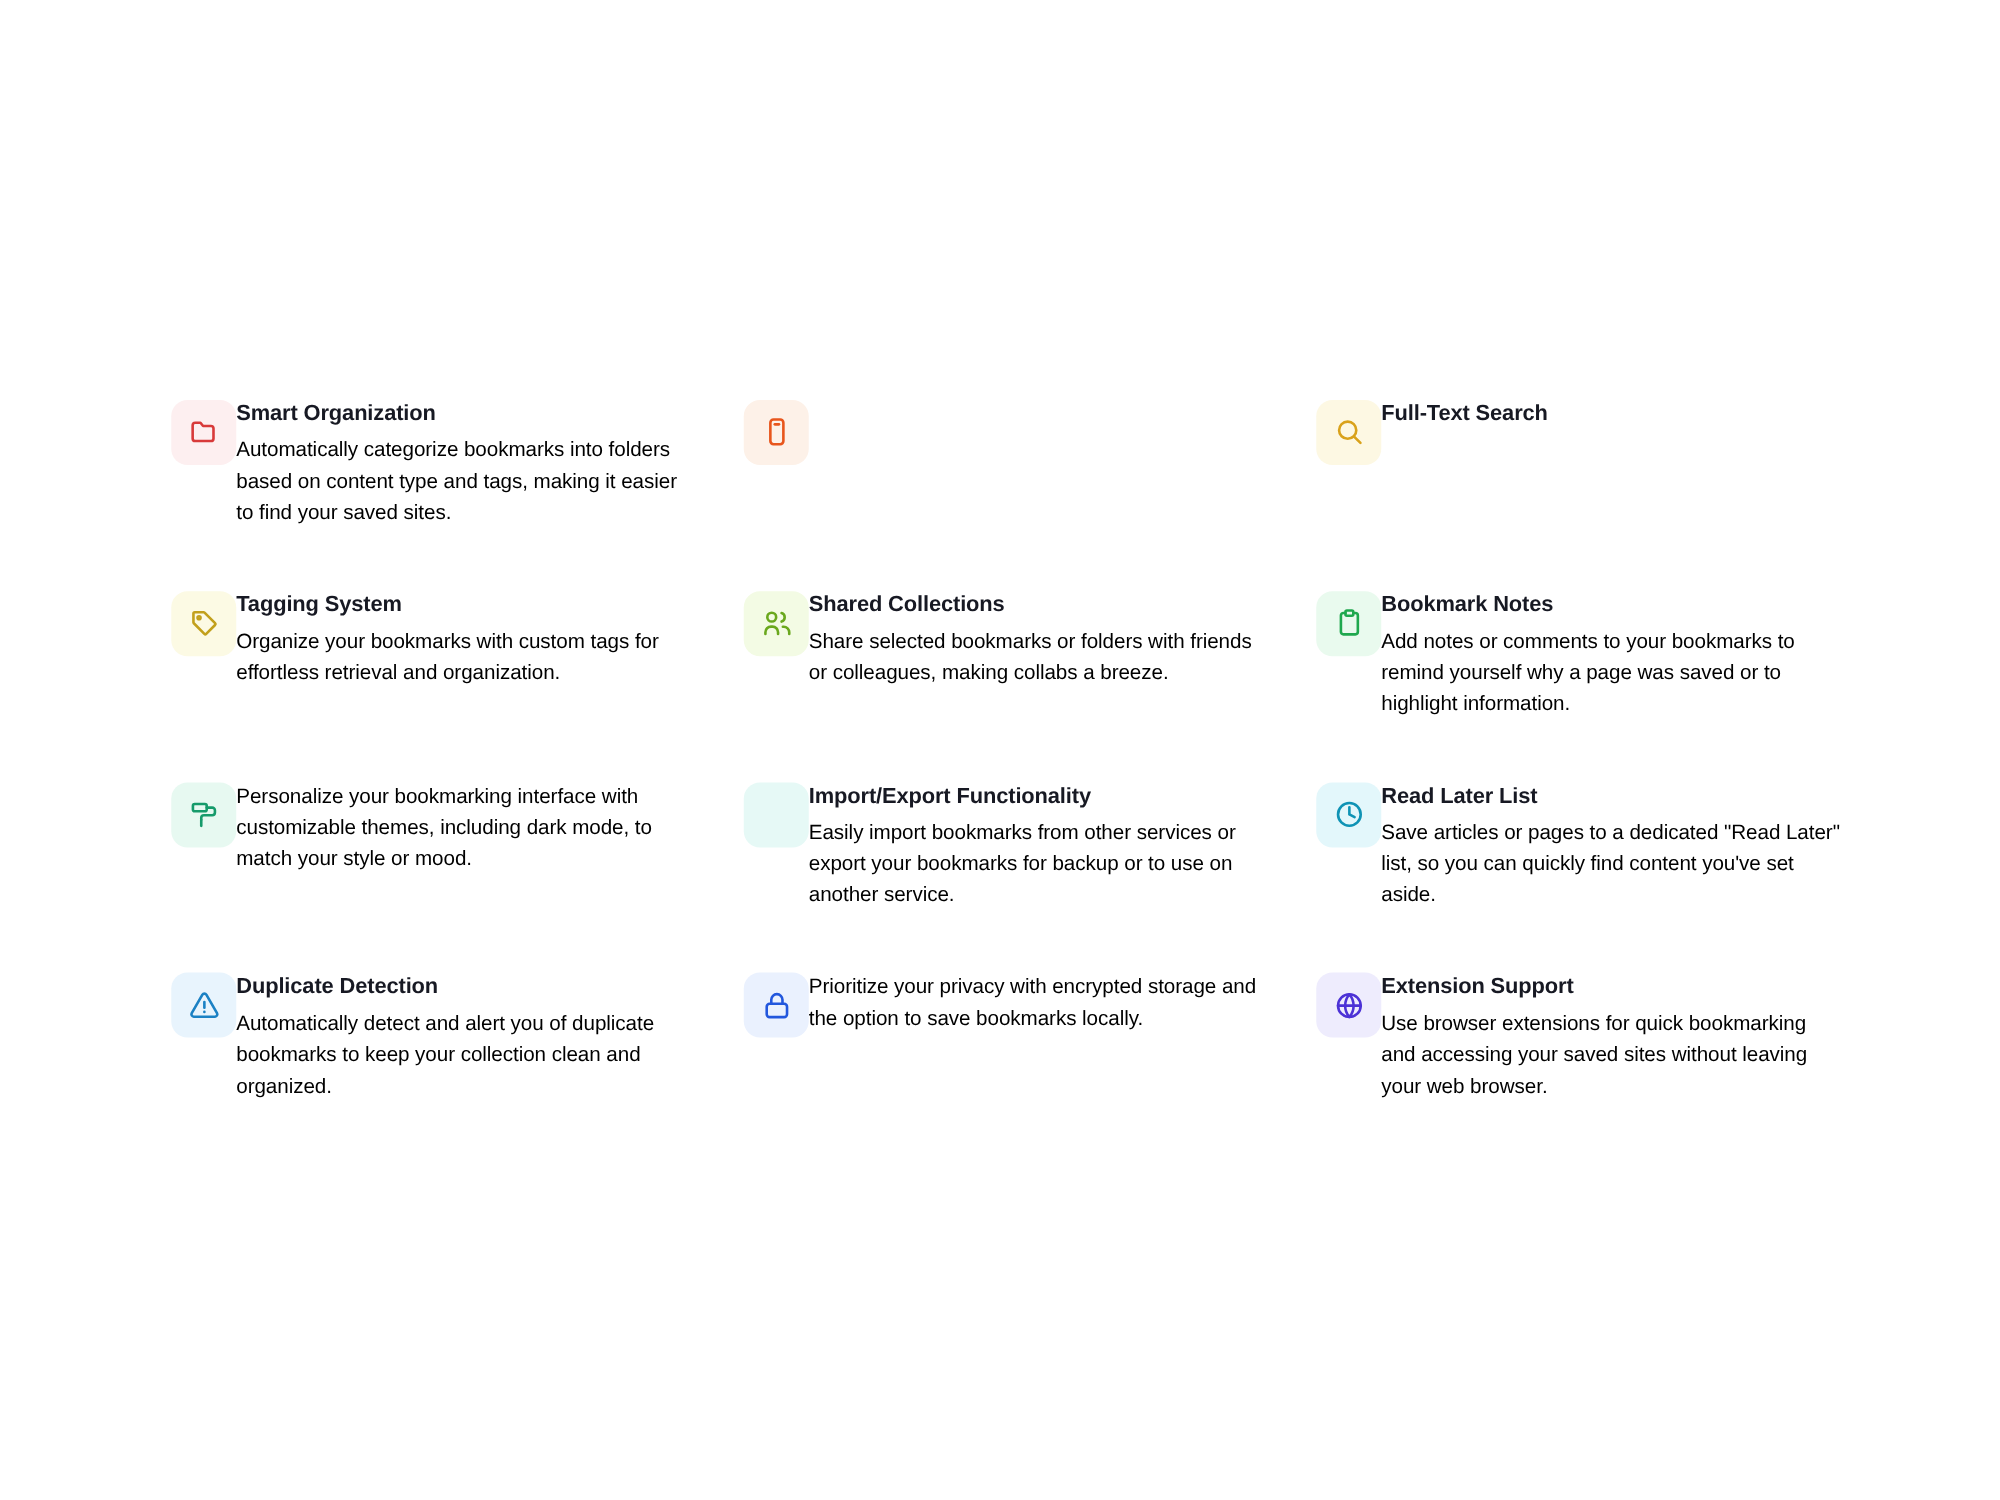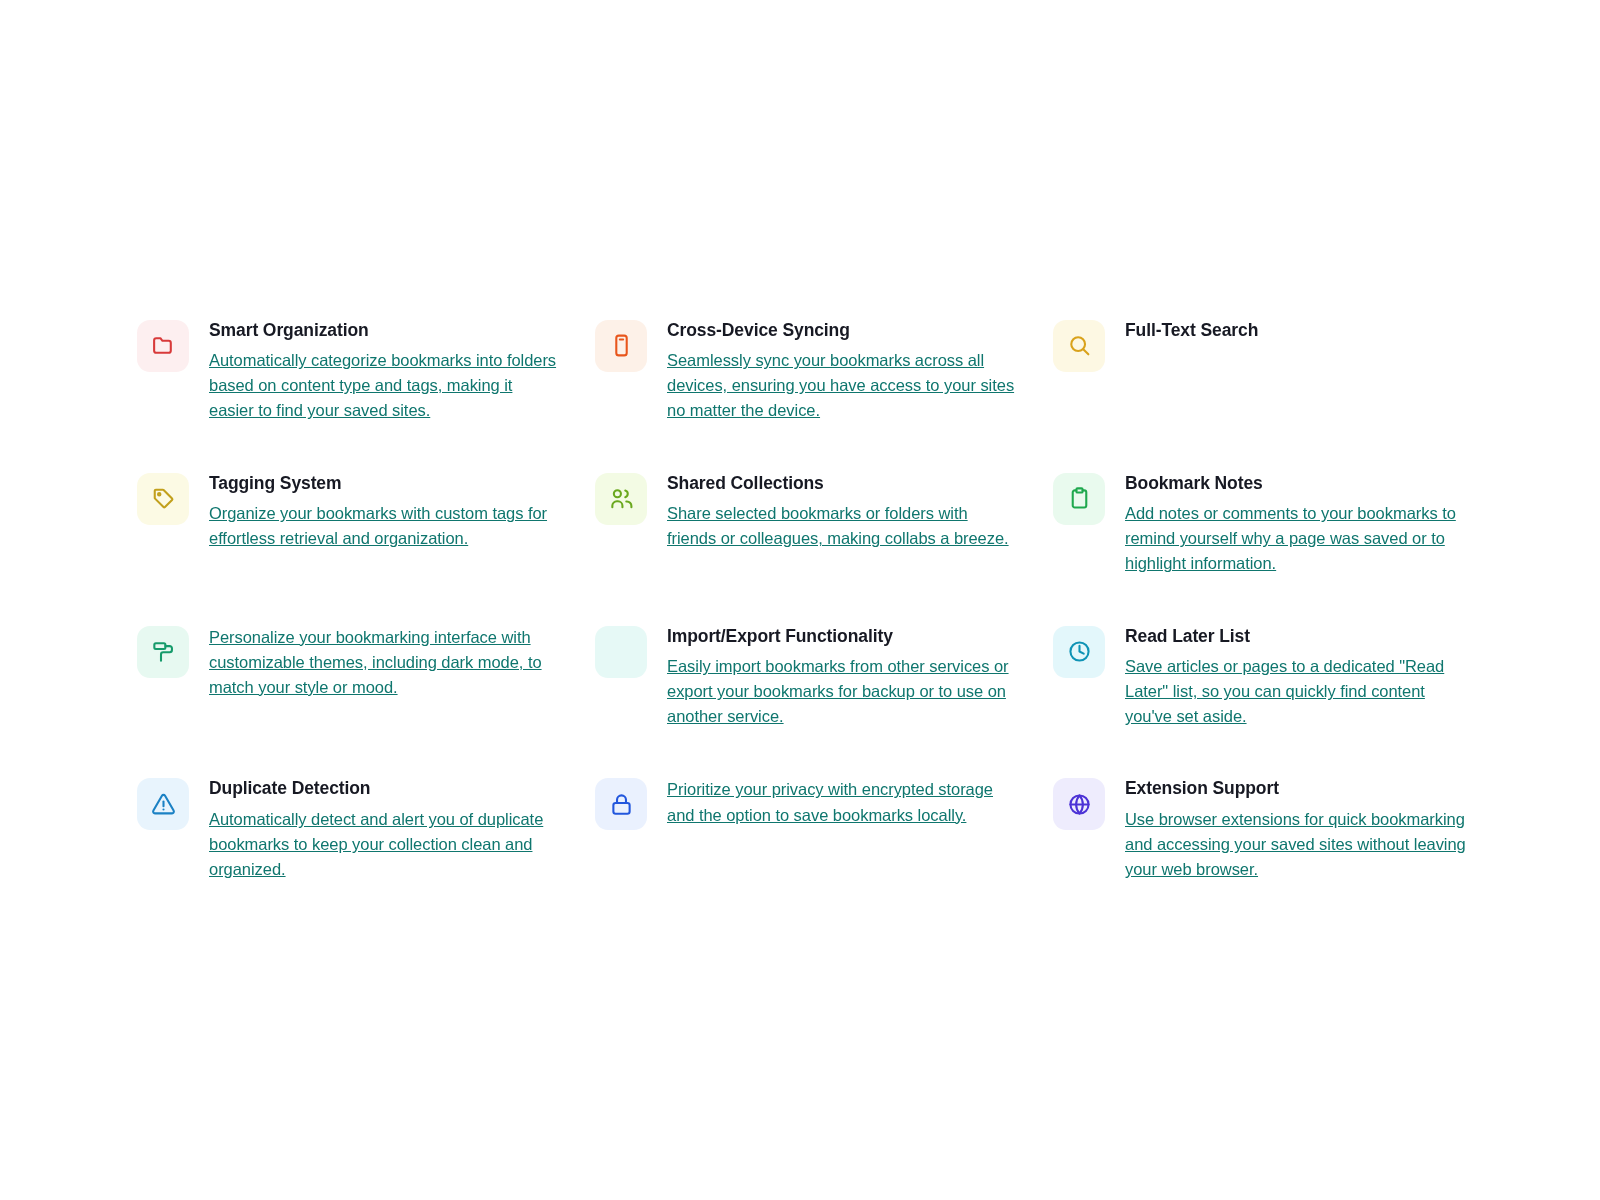--- a/index.html
+++ b/index.html
@@ -24,21 +24,20 @@
     margin-left: 14px;
     display: grid;
     grid-template-columns: repeat(3, 458px);
     column-gap: 0px;
     row-gap: 47px;
   }
 
   .feature-card {
     display: flex;
     align-items: flex-start;
-    gap: 20px;
     width: 420px;
   }
 
   .icon-tile {
     flex: 0 0 auto;
     width: 52px;
     height: 52px;
     border-radius: 13px;
     display: flex;
     align-items: center;
@@ -67,24 +66,23 @@
     color: #171923;
     letter-spacing: -0.1px;
     line-height: 1.3;
     margin-bottom: 7px;
     white-space: nowrap;
   }
 
   .feature-desc {
     font-size: 16.5px;
     font-weight: 400;
-    color: #0f766e;
+    color: #000000;
     line-height: 1.52;
     letter-spacing: -0.05px;
-    text-decoration: underline;
   }
 </style>
 </head>
 <body>
 
 <div class="features-grid">
     <div class="feature-card">
       <div class="icon-tile" style="background: rgb(253, 239, 240);">
         <svg viewBox="0 0 24 24" style="stroke: rgb(216, 58, 58);">
           <path d="M3 7a2 2 0 0 1 2-2h4l2 2.5h6a2 2 0 0 1 2 2V17a2 2 0 0 1-2 2H5a2 2 0 0 1-2-2z"></path>
@@ -94,24 +92,20 @@
         <div class="feature-title">Smart Organization</div>
         <div class="feature-desc">Automatically categorize bookmarks into folders based on content type and tags, making it easier to find your saved sites.</div>
       </div>
     </div>
     <div class="feature-card">
       <div class="icon-tile" style="background: rgb(253, 241, 232);">
         <svg viewBox="0 0 24 24" style="stroke: rgb(232, 86, 28);">
           <rect x="7" y="2.5" width="10" height="19" rx="2.4"></rect>
           <line x1="10.4" y1="6.2" x2="13.6" y2="6.2"></line>
         </svg>
-      </div>
-      <div class="feature-text">
-        <div class="feature-title">Cross-Device Syncing</div>
-        <div class="feature-desc">Seamlessly sync your bookmarks across all devices, ensuring you have access to your sites no matter the device.</div>
       </div>
     </div>
     <div class="feature-card">
       <div class="icon-tile" style="background: rgb(253, 248, 227);">
         <svg viewBox="0 0 24 24" style="stroke: rgb(217, 162, 27);">
           <circle cx="10.7" cy="10.7" r="6.6"></circle>
           <line x1="15.6" y1="15.6" x2="20.5" y2="20.5"></line>
         </svg>
       </div>
       <div class="feature-text">

